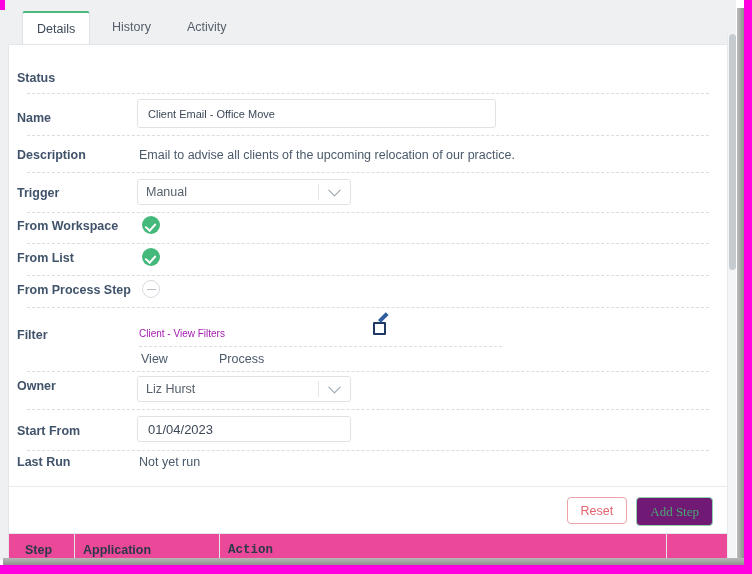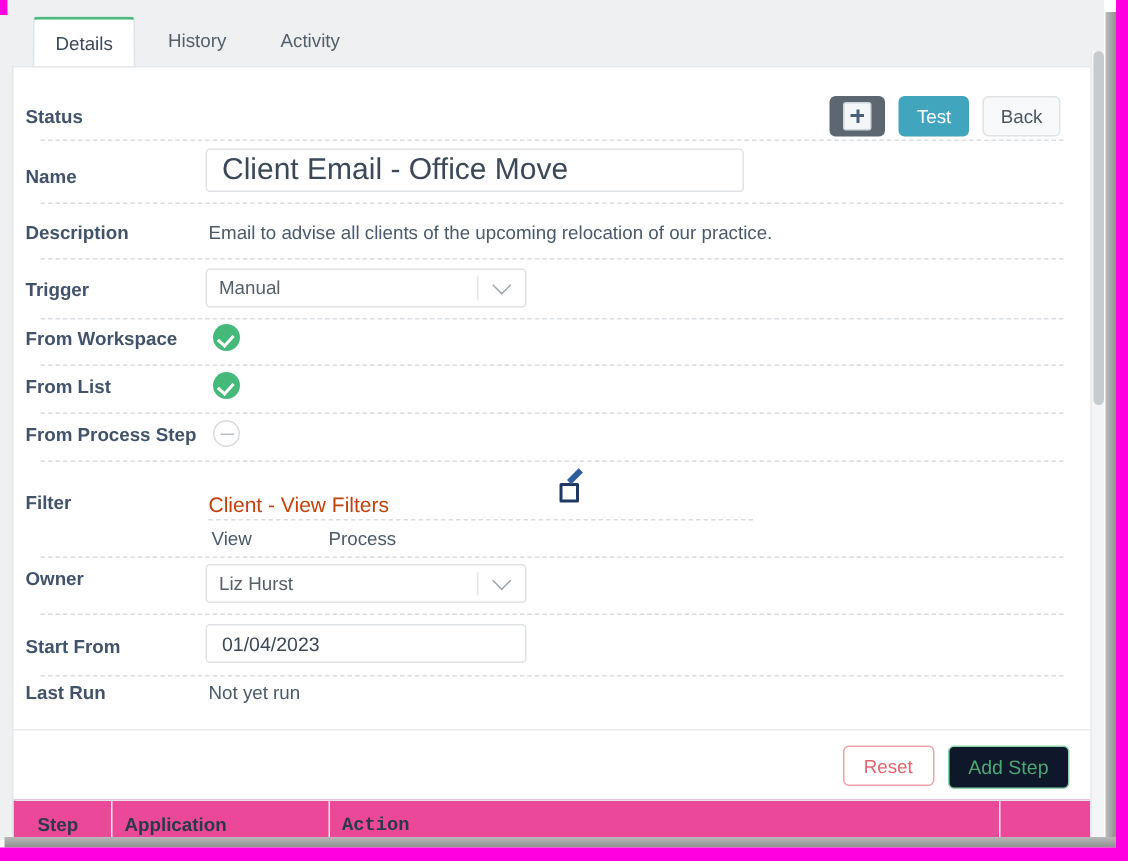--- a/index.html
+++ b/index.html
@@ -316,22 +316,22 @@
     left: 5px; top: 0px;
     width: 11px; height: 4px;
     background: #2e5d9e;
     transform: rotate(-45deg);
     transform-origin: 0 0;
   }
 
   
   .filter-title {
     position: absolute;
-    font-size: 14px;
-    color: #c2410c;
+    font-size: 10px;
+    color: #a21caf;
   }
   .filter-sub-div {
     position: absolute;
     border-top: 1px dashed #d8dde2;
     height: 0;
   }
   .filter-col {
     position: absolute;
     font-size: 12.5px;
     color: #4a5a6b;
@@ -359,30 +359,31 @@
     color: #e2656f;
     height: 27px;
     border-radius: 4px;
     font-size: 12.5px;
     padding: 0 13px;
     display: flex; align-items: center; justify-content: center;
     cursor: pointer;
     box-sizing: border-box;
   }
   .btn-addstep {
-    background: #0f172a;
+    background: #701a75;
     border: 1px solid #8fd3ab;
     color: #4ba873;
     height: 29px;
     border-radius: 4px;
     font-size: 13px;
     padding: 12px 13px;
     display: flex; align-items: center; justify-content: center;
     cursor: pointer;
     box-sizing: border-box;
+    font-family: Liberation Serif, serif;
   }
 
   
   .steps-table {
     position: absolute;
     left: 0;
     top: 488px;
     width: 718px;
     height: 28px;
     border-top: 1px solid #e4e7ea;
@@ -439,35 +440,28 @@
   <div class="app">
 
     <div class="tabbar">
       <div class="tab active" style="left:22px;">Details</div>
       <div class="tab" style="left:98px;">History</div>
       <div class="tab" style="left:173px;">Activity</div>
     </div>
 
     <div class="card">
 
-      <div class="btn-row">
-        <div class="btn btn-save">
-          <span class="floppy"></span>
-        </div>
-        <div class="btn btn-test">Test</div>
-        <div class="btn btn-back">Back</div>
-      </div>
 
       <div class="form-area">
 
         <div class="lbl" style="top:26px;">Status</div>
         <div class="divider" style="top:48px;"></div>
 
         <div class="lbl" style="top:66px;">Name</div>
-        <div class="input" style="left:128px; top:54px; width:359px; height:29px; font-size:20px;" title="Name">Client Email - Office Move</div>
+        <div class="input" style="left:128px; top:54px; width:359px; height:29px; font-size:11px;" title="Name">Client Email - Office Move</div>
         <div class="divider" style="top:90px;"></div>
 
         <div class="lbl" style="top:103px;">Description</div>
         <div class="val-text" style="left:130px; top:103px;">Email to advise all clients of the upcoming relocation of our practice.</div>
         <div class="divider" style="top:127px;"></div>
 
         <div class="lbl" style="top:141px;">Trigger</div>
         <div class="select" style="left:128px; top:134px; width:214px; height:26px;">
           <span>Manual</span>
           <span class="sep"></span>

